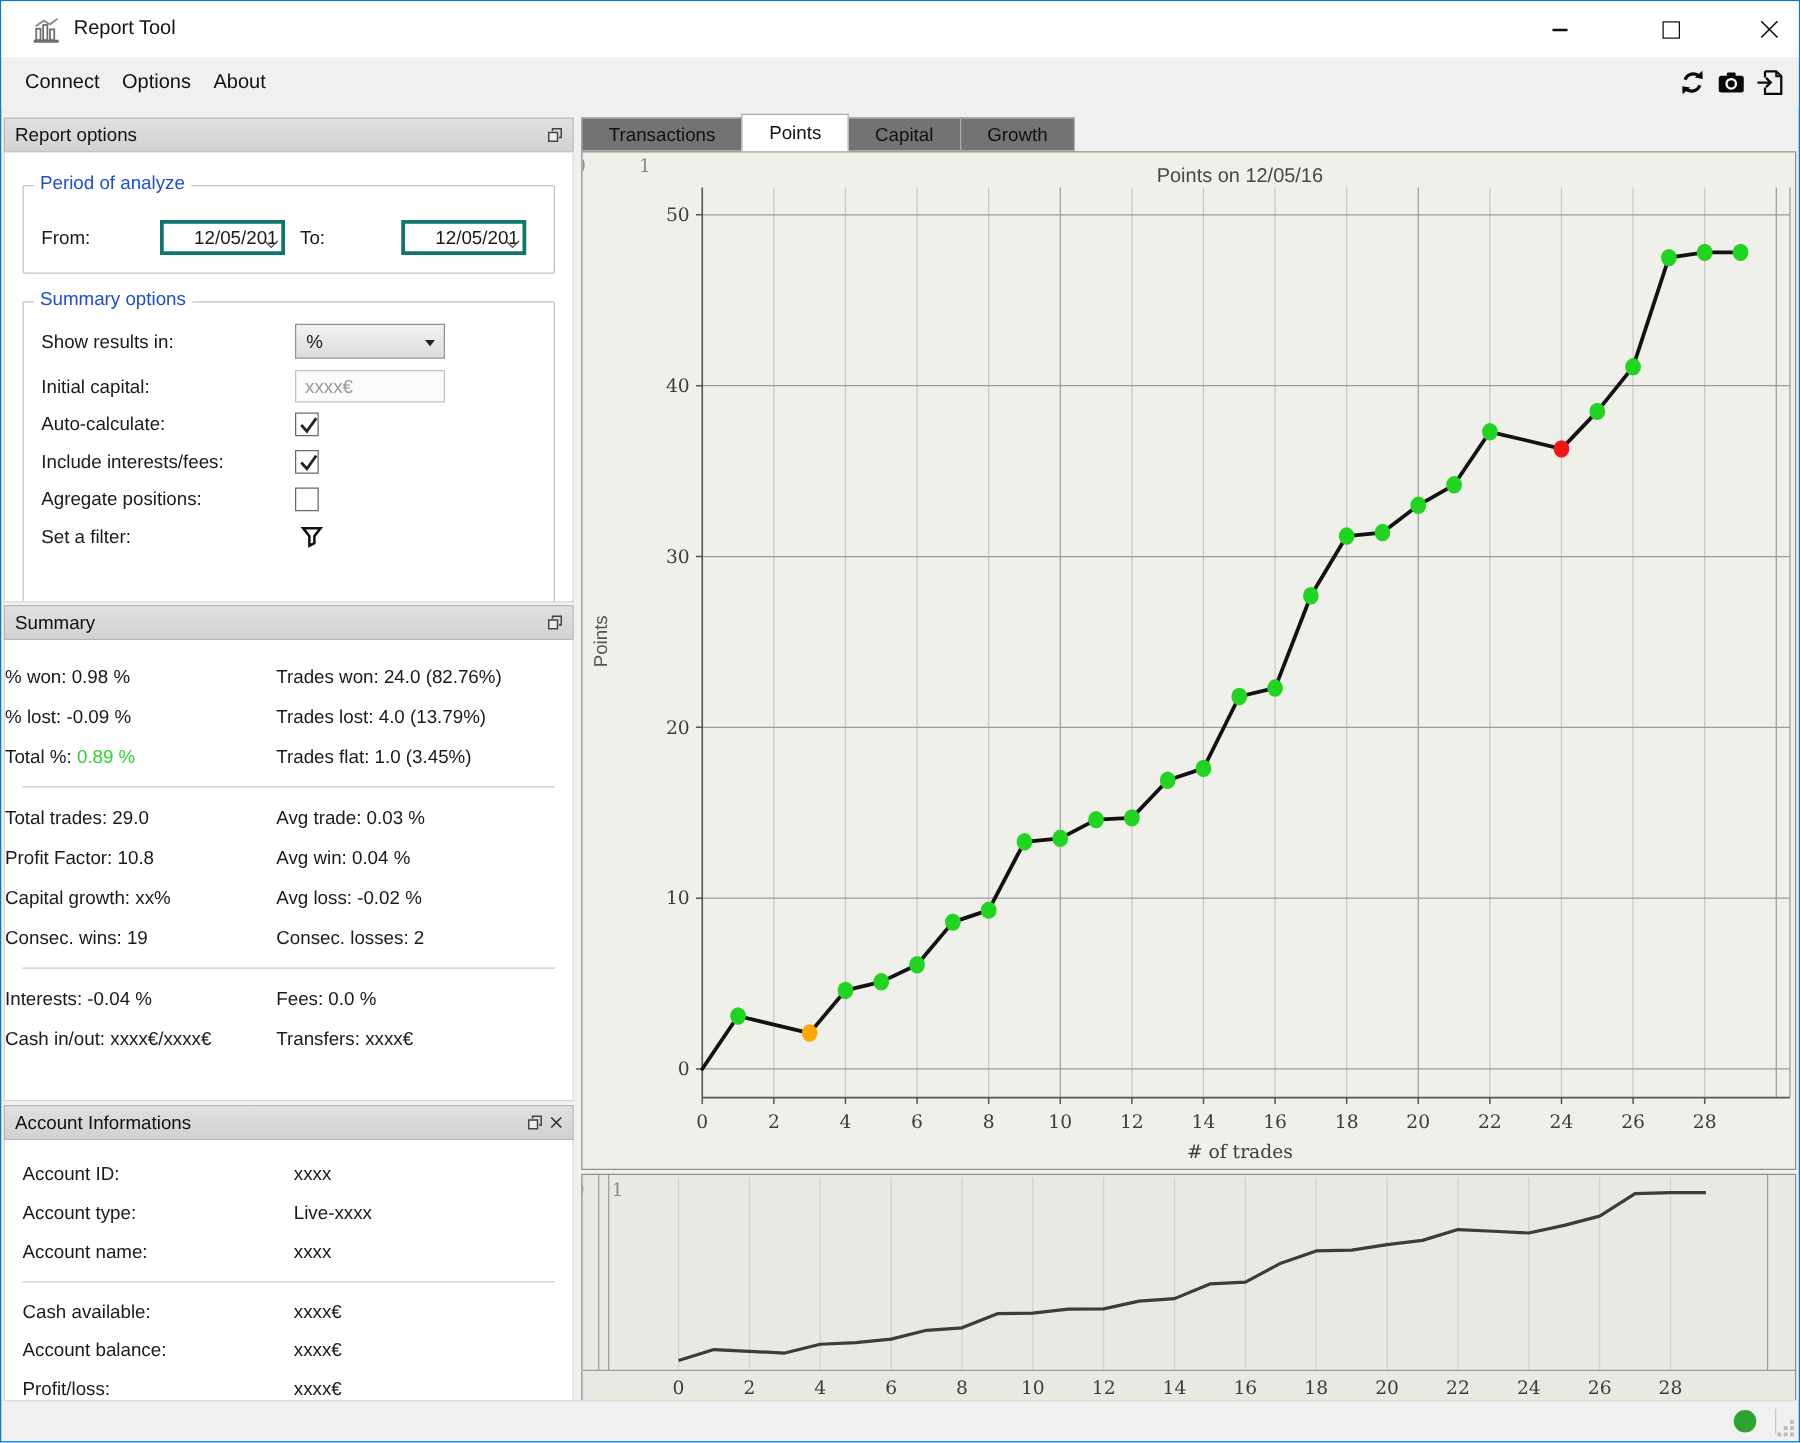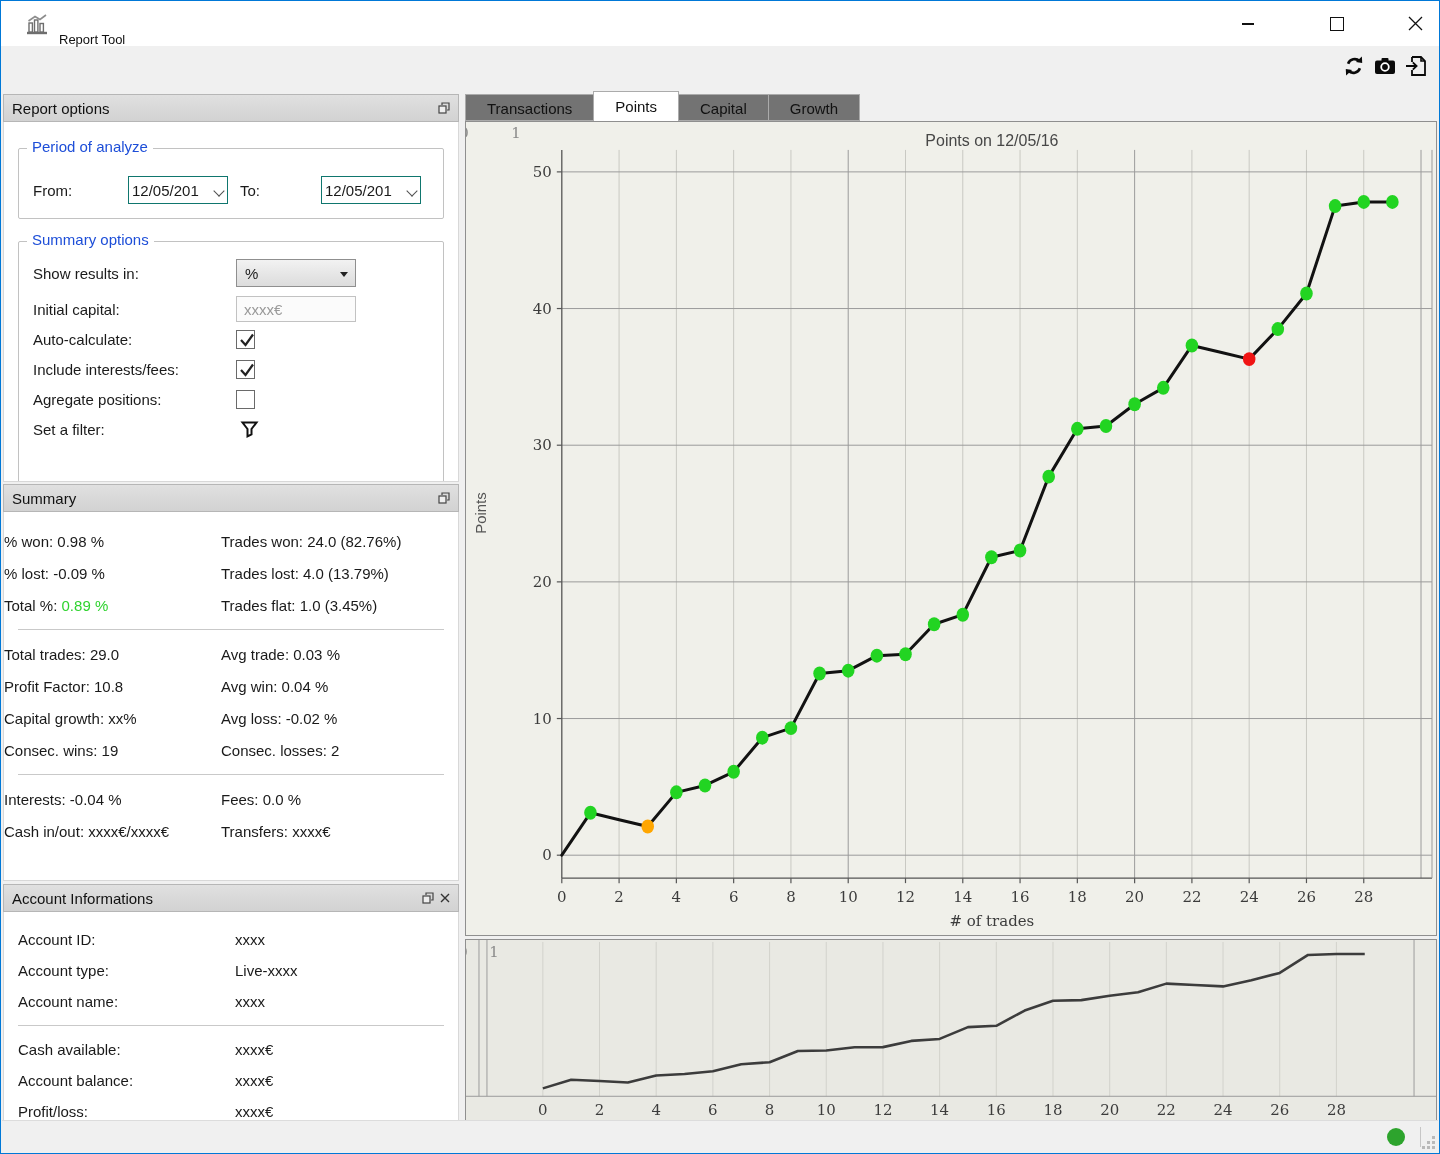--- a/index.html
+++ b/index.html
@@ -4,21 +4,21 @@
 <style>
   html,body{margin:0;padding:0;}
   body{width:1440px;height:1154px;position:relative;font-family:"Liberation Sans",sans-serif;
        font-size:15px;color:#1a1a1a;background:#fff;overflow:hidden;
        -webkit-font-smoothing:antialiased;}
   .window{position:absolute;inset:0;background:#f0f0f0;border:1px solid #0078d7;box-sizing:border-box;}
 
   
   .titlebar{position:absolute;left:0;top:0;right:0;height:45px;background:#fff;}
   .app-icon{position:absolute;left:24px;top:11px;width:24px;height:24px;}
-  .win-title{position:absolute;left:58px;top:31px;font-size:13px;color:#111;}
+  .win-title{position:absolute;left:58px;top:13px;font-size:16px;color:#111;}
   .win-btn{position:absolute;top:0;width:44px;height:45px;display:flex;align-items:center;justify-content:center;cursor:default;}
   .btn-min-glyph{width:12px;height:2px;background:#111;}
   .btn-max-glyph{width:12px;height:12px;border:1.4px solid #111;}
 
   
   .menubar{position:absolute;left:0;top:45px;right:0;height:40px;background:#f0f0f0;display:flex;align-items:center;padding-left:10px;}
   .menu-item{padding:0 9px;height:40px;line-height:40px;font-size:16px;color:#111;}
   .toolbar{position:absolute;right:10px;top:52px;display:flex;gap:5px;}
   .tool-btn{width:26px;height:26px;display:flex;align-items:center;justify-content:center;}
 
@@ -35,22 +35,22 @@
   .gap2{height:2px;}
 
   .groupbox{position:relative;margin:0 14px;border:1px solid #c2c2c2;border-radius:2px;box-sizing:border-box;}
   .groupbox .gtitle{position:absolute;top:-11px;left:8px;background:#fff;padding:0 5px;font-size:15px;color:#1d4ed8;}
   .gb-period{margin-top:26px;height:71px;}
   .gb-sumopt{margin-top:22px;height:272px;padding-top:16px;}
 
   .period-row{display:flex;align-items:center;margin-top:27px;padding-left:14px;}
   .lbl-from{width:95px;}
   .lbl-to{width:81px;margin-left:12px;}
-  .combo{width:100px;height:28px;border:1px solid #0f766e;background:#fff;box-sizing:border-box;
-    display:flex;align-items:center;padding:0 3px;position:relative;overflow:hidden;white-space:nowrap;}
+  .combo{width:100px;height:28px;border:3px solid #0f766e;background:#fff;box-sizing:border-box;
+    display:flex;align-items:center;padding:0 3px;position:relative;overflow:hidden;white-space:nowrap;justify-content:flex-end;}
   .combo .chev{position:absolute;right:4px;top:10px;width:7px;height:7px;border-right:1.6px solid #505050;
     border-bottom:1.6px solid #505050;transform:rotate(45deg);background:transparent;}
   .opt-row{display:flex;align-items:center;height:30px;padding-left:14px;}
   .opt-row .olabel{width:203px;}
   .mt6{margin-top:6px;}
   .combo-grey{width:120px;height:28px;border:1px solid #8f8f8f;background:linear-gradient(#f2f2f2,#dcdcdc);
     box-sizing:border-box;display:flex;align-items:center;padding:0 8px;position:relative;}
   .combo-grey .tri{position:absolute;right:7px;top:12px;width:0;height:0;border-left:4.5px solid transparent;
     border-right:4.5px solid transparent;border-top:5.5px solid #222;}
   .input-dis{width:120px;height:26px;border:1px solid #c2c2c2;background:#fbfbfb;color:#9a9a9a;
@@ -110,20 +110,25 @@
     <span class="win-btn" style="left:1314px;">
         <span class="btn-max-glyph"></span>
       </span>
     <span class="win-btn" style="left:1392px;">
       <svg width="15" height="15" viewBox="0 0 15 15">
         <path d="M1 1 L14 14 M14 1 L1 14" stroke="#111" stroke-width="1.3"></path>
       </svg>
     </span>
   </div>
 
+  <div class="menubar">
+      <span class="menu-item">Connect</span>
+      <span class="menu-item">Options</span>
+      <span class="menu-item">About</span>
+    </div>
   <div class="toolbar">
     <span class="tool-btn">
       <svg width="24" height="24" viewBox="0 0 24 24">
         <path d="M6.1 9.8 a7 7 0 0 1 11.5-2.6" stroke="#0a0a0a" stroke-width="2.6" fill="none"></path>
         <path d="M19.9 2.6 L20.2 9.1 L13.9 8.0 Z" fill="#0a0a0a"></path>
         <path d="M17.9 14.2 a7 7 0 0 1-11.5 2.6" stroke="#0a0a0a" stroke-width="2.6" fill="none"></path>
         <path d="M4.1 21.4 L3.8 14.9 L10.1 16.0 Z" fill="#0a0a0a"></path>
       </svg>
     </span>
     <span class="tool-btn">

